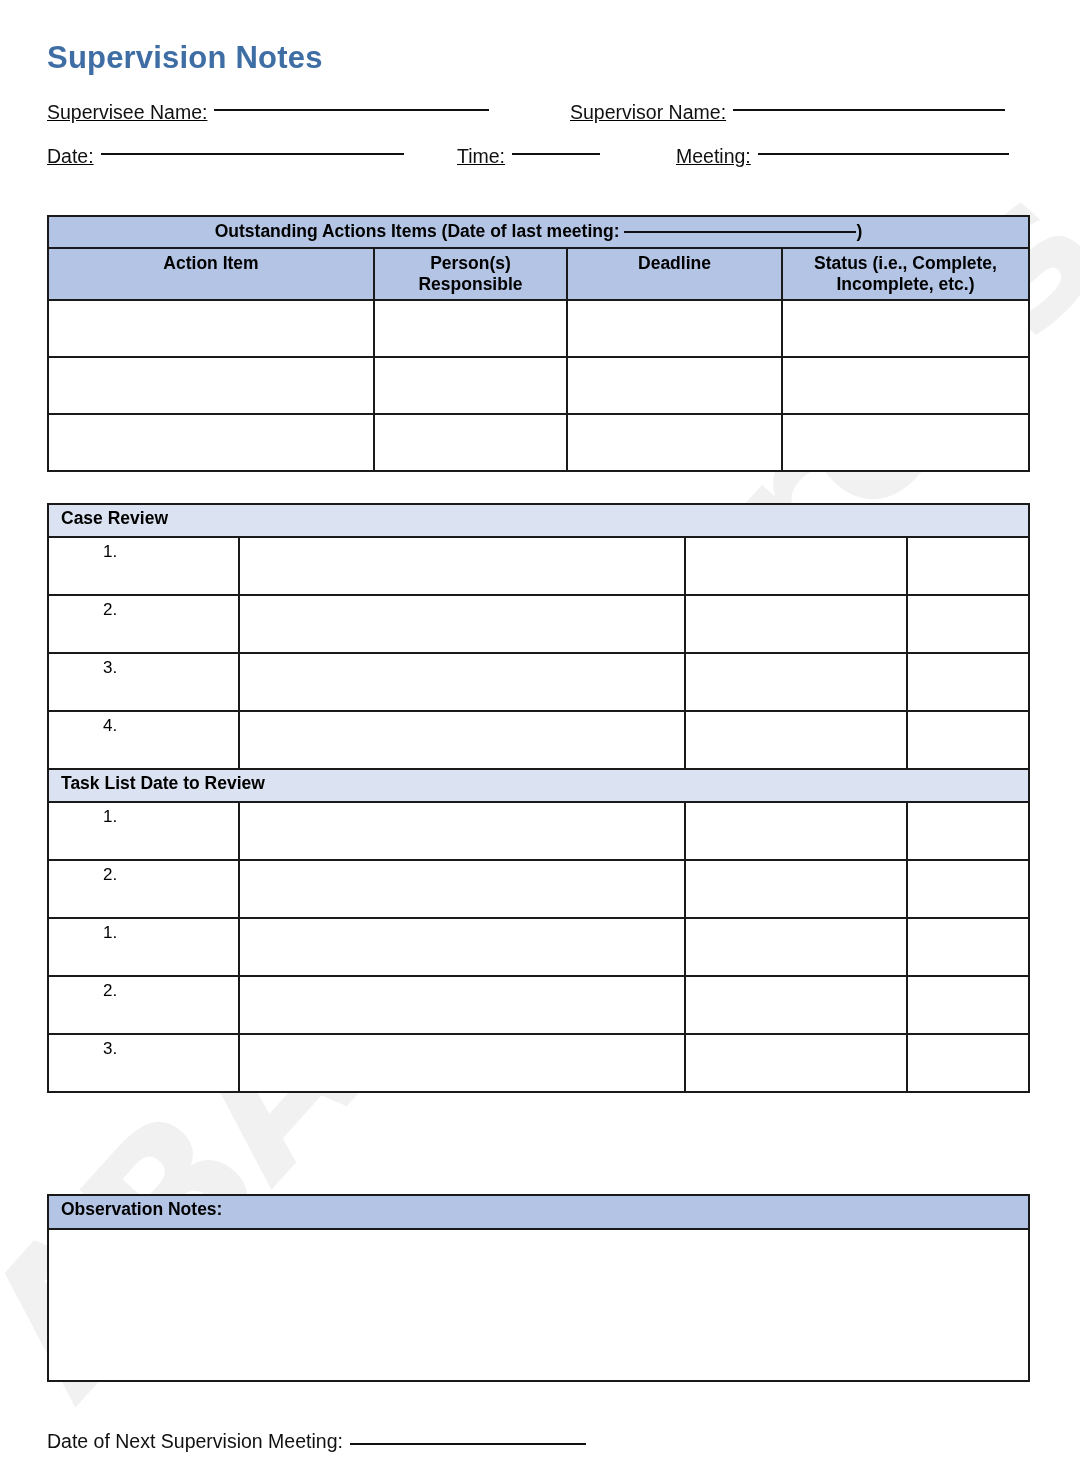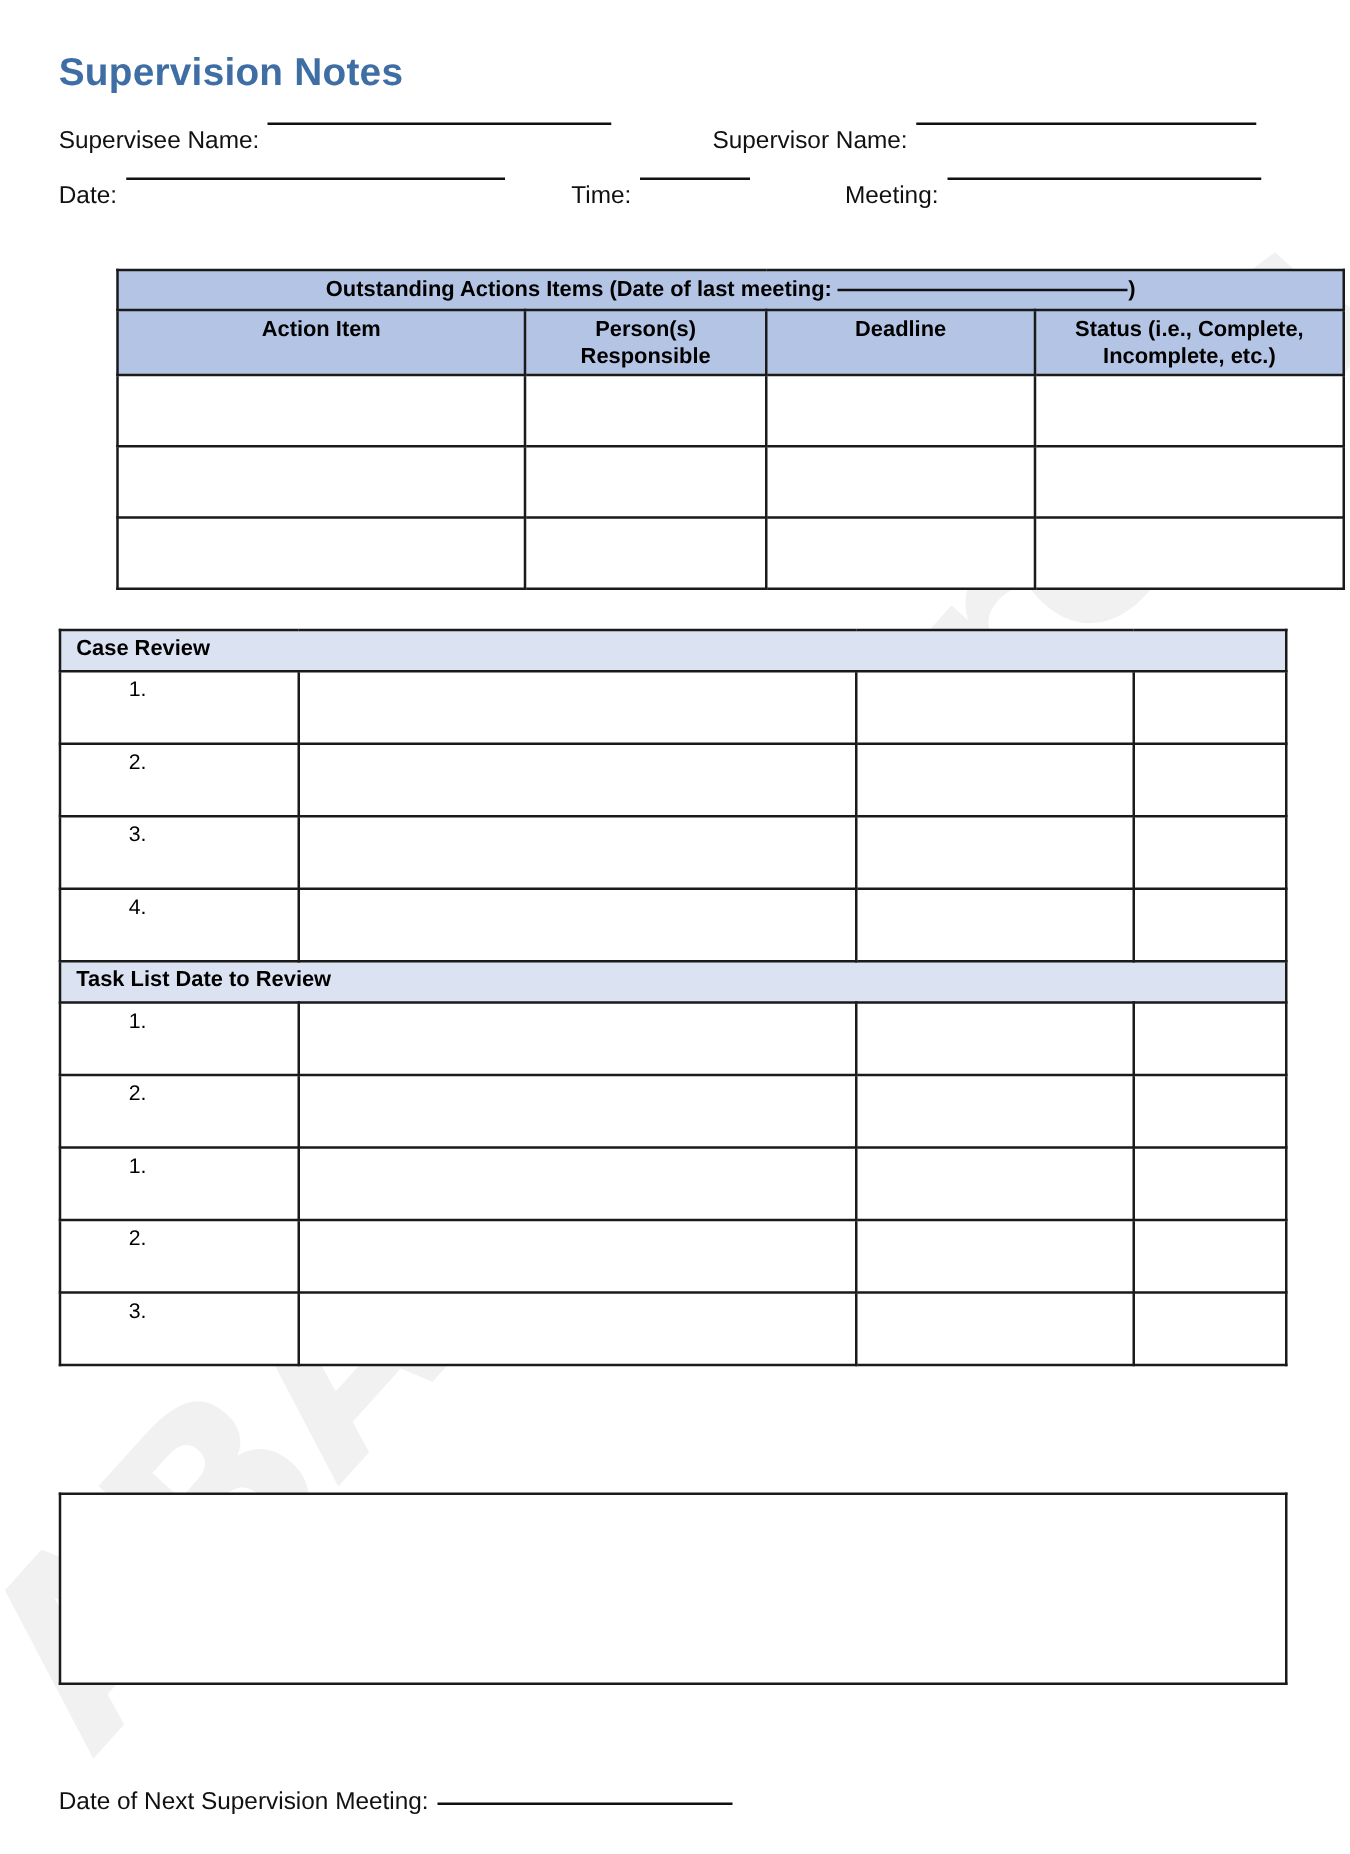--- a/index.html
+++ b/index.html
@@ -54,23 +54,24 @@
     font-size: 31px;
     font-weight: bold;
     color: #3f6ea5;
     letter-spacing: 0.2px;
   }
 
   
   .field-row {
     position: absolute;
     display: flex;
-    align-items: flex-start;
+    align-items: center;
     font-size: 19.5px;
     white-space: nowrap;
+    text-decoration: underline;
   }
   .field-label { color: #111; }
   .rule {
     display: inline-block;
     border-bottom: 2px solid #111;
     height: 0;
     margin-left: 7px;
     position: relative;
     top: -3px;
   }
@@ -111,21 +112,21 @@
     height: 24px;
   }
   .num-cell {
     text-align: left;
     padding: 4px 0 0 54px !important;
     font-size: 17px;
     font-weight: normal;
   }
 
   
-  #tbl-outstanding { left: 47px; top: 215px; width: 981px; margin-left: 46px; }
+  #tbl-outstanding { left: 47px; top: 215px; width: 981px; }
   #tbl-outstanding .title-band {
     background: #b4c4e4 !important;
     text-align: center;
     font-weight: bold;
     font-size: 17.5px;
     padding: 4px 0 5px 0 !important;
   }
   .inline-rule {
     display: inline-block;
     border-bottom: 2px solid #111;
@@ -312,20 +313,23 @@
         <td></td>
       </tr>
     </tbody>
   </table>
 
   <table class="tbl" id="tbl-observation">
     <colgroup>
         <col style="width:981px;">
       </colgroup>
     <tbody>
+      <tr>
+        <td class="obs-band">Observation Notes:</td>
+      </tr>
       <tr class="obs-body">
         <td></td>
       </tr>
     </tbody>
   </table>
 
   <div id="footer-next-meeting">
     <span class="field-label">Date of Next Supervision Meeting:</span>
     <span class="rule" style="width:236px;"></span>
   </div>

